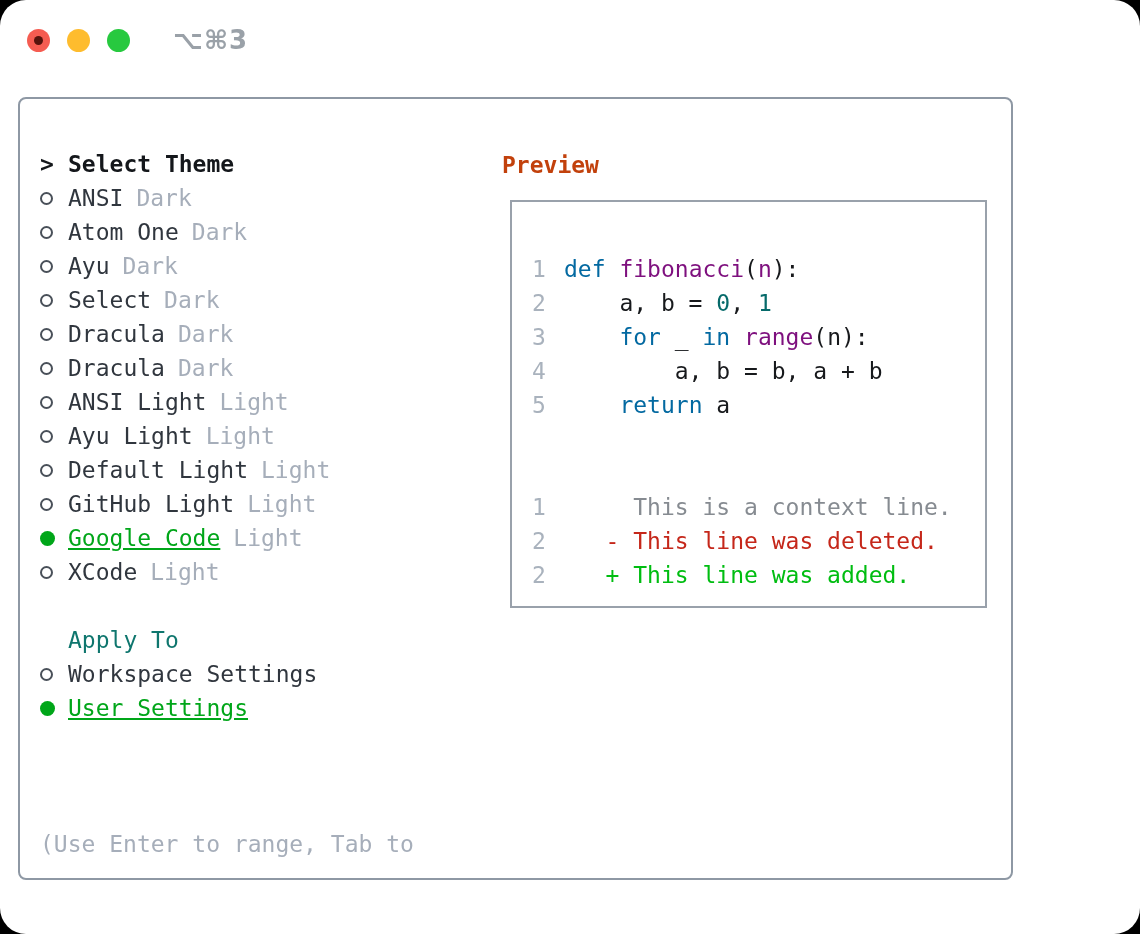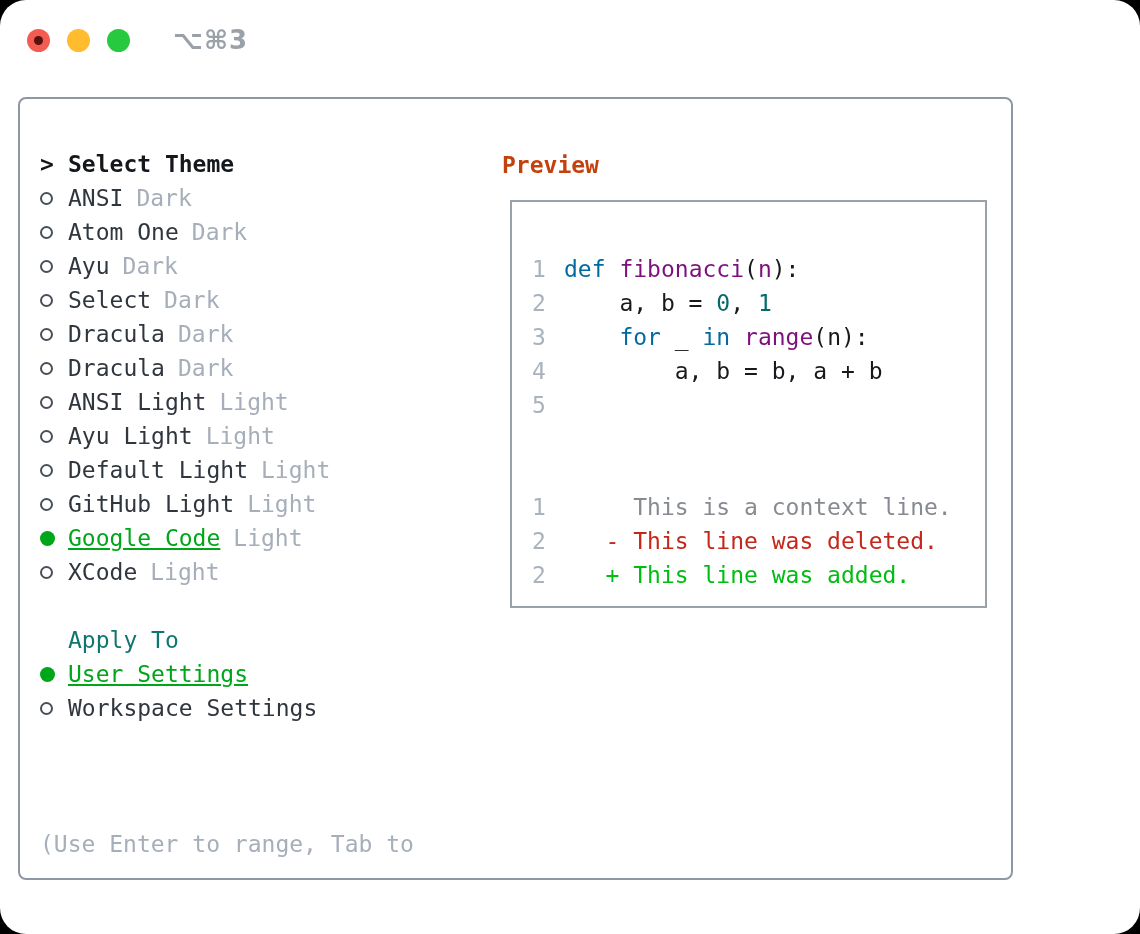--- a/index.html
+++ b/index.html
@@ -93,40 +93,40 @@
         </div>
 
       <div class="spacer"></div>
 
       <div class="row">
         <span class="marker"></span>
         <span class="subhdr">Apply To</span>
       </div>
 
       <div id="apply-list">
+          <div class="row"><span class="marker"><span class="circ"></span></span><span class="name">Workspace Settings</span></div>
           <div class="row sel"><span class="marker"><span class="circ filled"></span></span><span class="name">User Settings</span></div>
-          <div class="row"><span class="marker"><span class="circ"></span></span><span class="name">Workspace Settings</span></div>
         </div>
     </div>
 
     <div class="hint">
       <div>(Use Enter to range, Tab to</div>
       <div>change focus)</div>
     </div>
 
     <div class="preview-title">Preview</div>
 
     <div class="preview-box">
       <div class="pv-inner">
         <div id="code-lines">
             <div class="pline"><span class="ln">1</span><span class="code"><span class="tok-kw">def</span><span class="tok-pl"> </span><span class="tok-fn">fibonacci</span><span class="tok-pl">(</span><span class="tok-fn">n</span><span class="tok-pl">):</span></span></div>
             <div class="pline"><span class="ln">2</span><span class="code"><span class="tok-pl">    a, b = </span><span class="tok-num">0</span><span class="tok-pl">, </span><span class="tok-num">1</span></span></div>
             <div class="pline"><span class="ln">3</span><span class="code"><span class="tok-pl">    </span><span class="tok-kw">for</span><span class="tok-pl"> _ </span><span class="tok-kw">in</span><span class="tok-pl"> </span><span class="tok-fn">range</span><span class="tok-pl">(n):</span></span></div>
             <div class="pline"><span class="ln">4</span><span class="code"><span class="tok-pl">        a, b = b, a + b</span></span></div>
-            <div class="pline"><span class="ln">5</span></div>
+            <div class="pline"><span class="ln">5</span><span class="code"><span class="tok-pl">    </span><span class="tok-kw">return</span><span class="tok-pl"> a</span></span></div>
           </div>
         <div class="gap68"></div>
         <div id="diff-lines">
             <div class="pline"><span class="ln">1</span><span class="code diff-ctx">     This is a context line.</span></div>
             <div class="pline"><span class="ln">2</span><span class="code diff-del">   - This line was deleted.</span></div>
             <div class="pline"><span class="ln">2</span><span class="code diff-add">   + This line was added.</span></div>
           </div>
       </div>
     </div>
 

